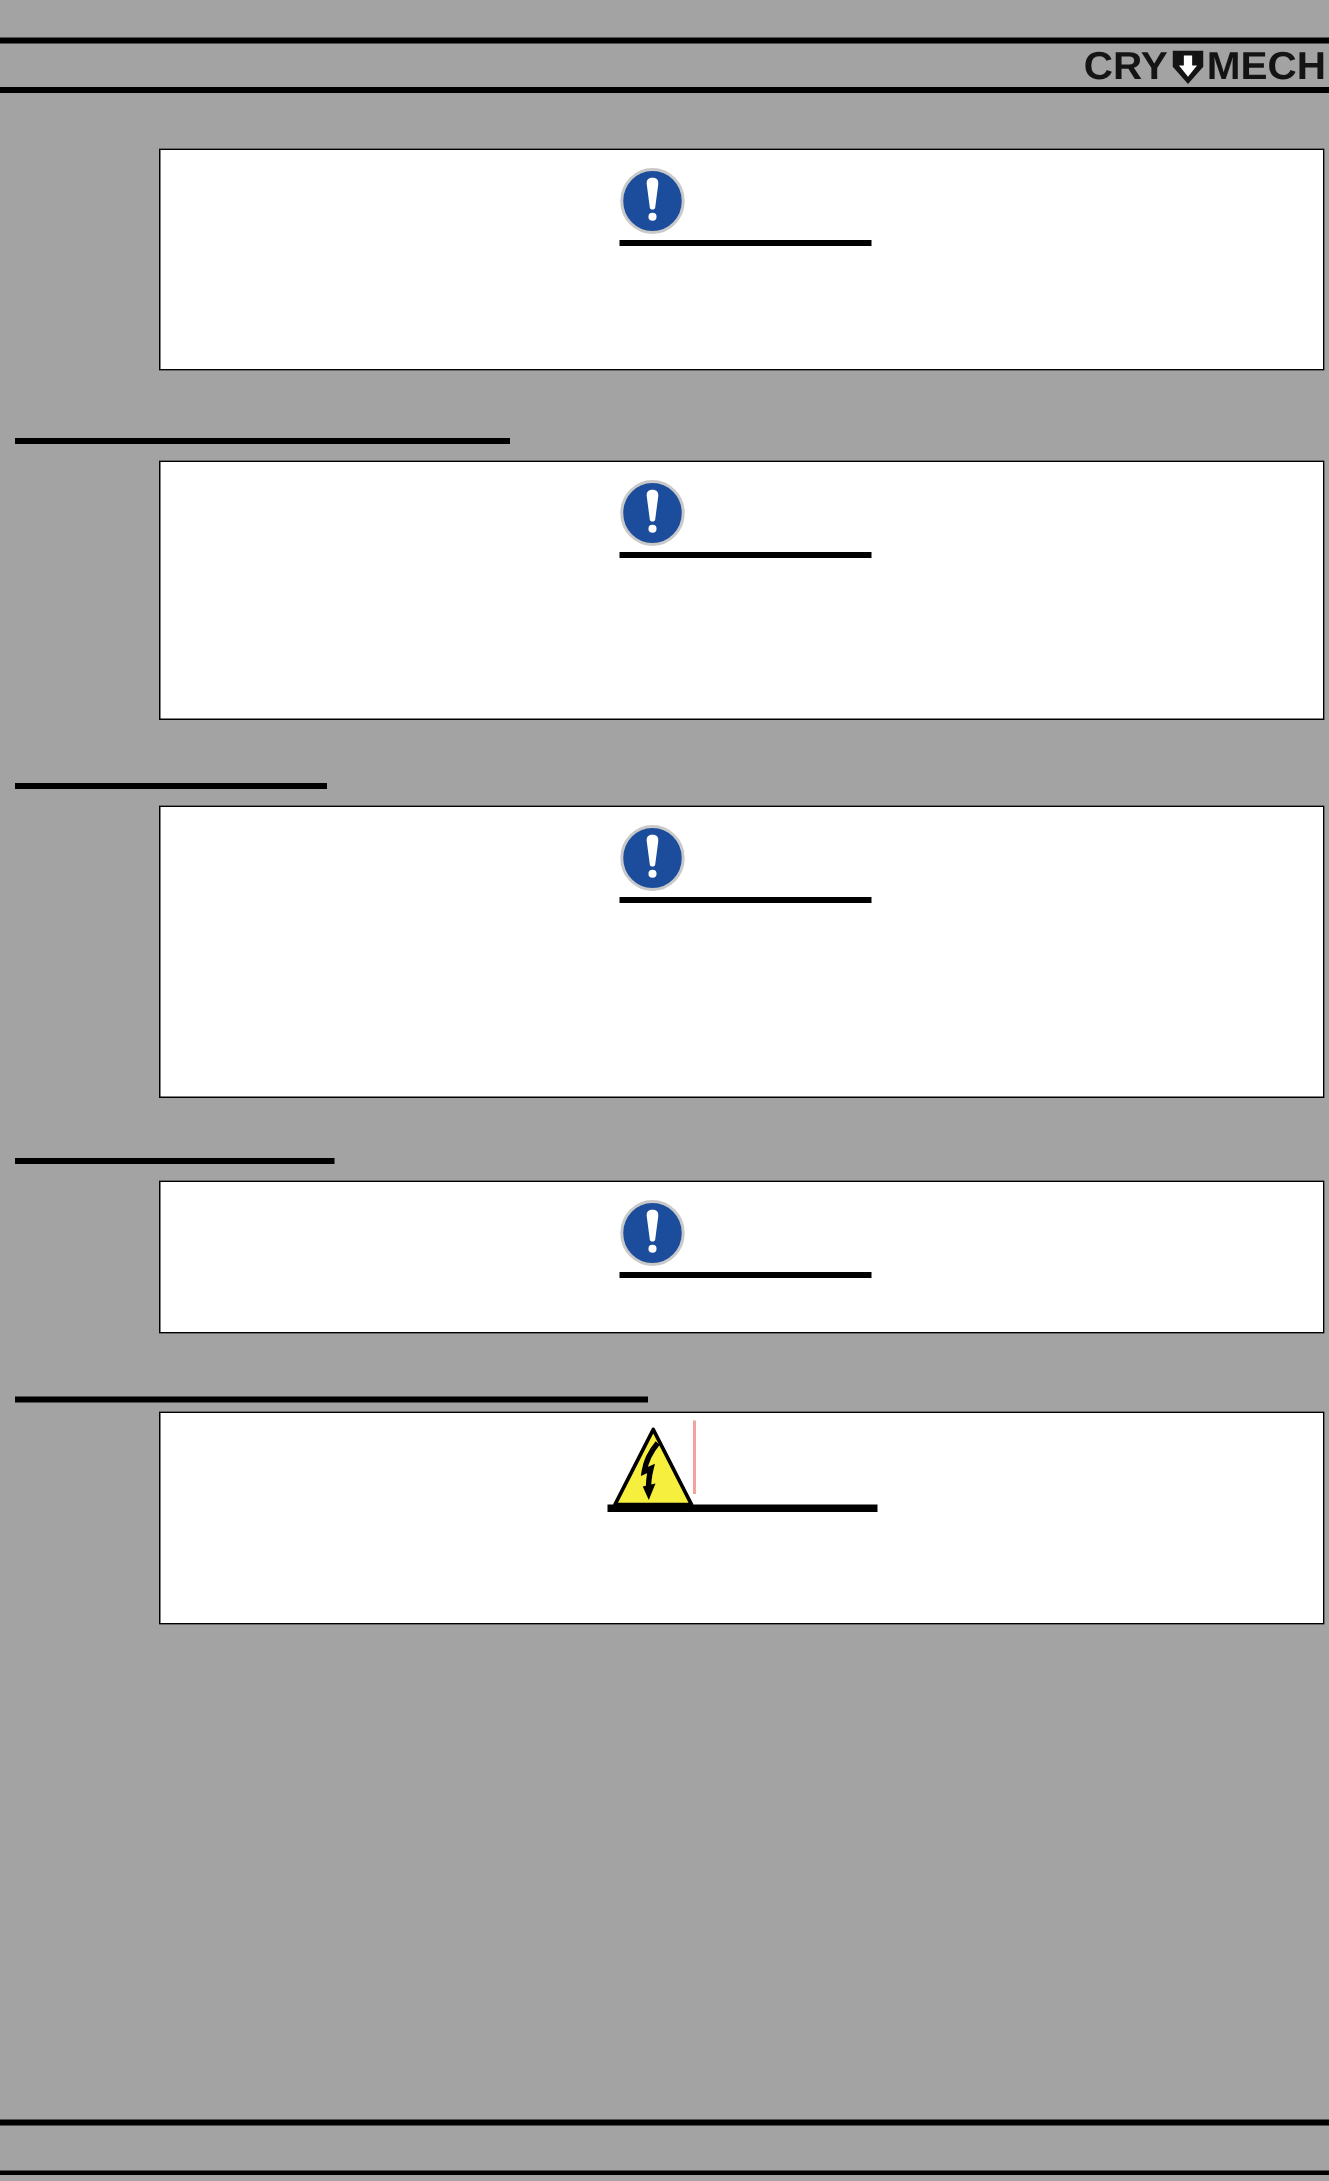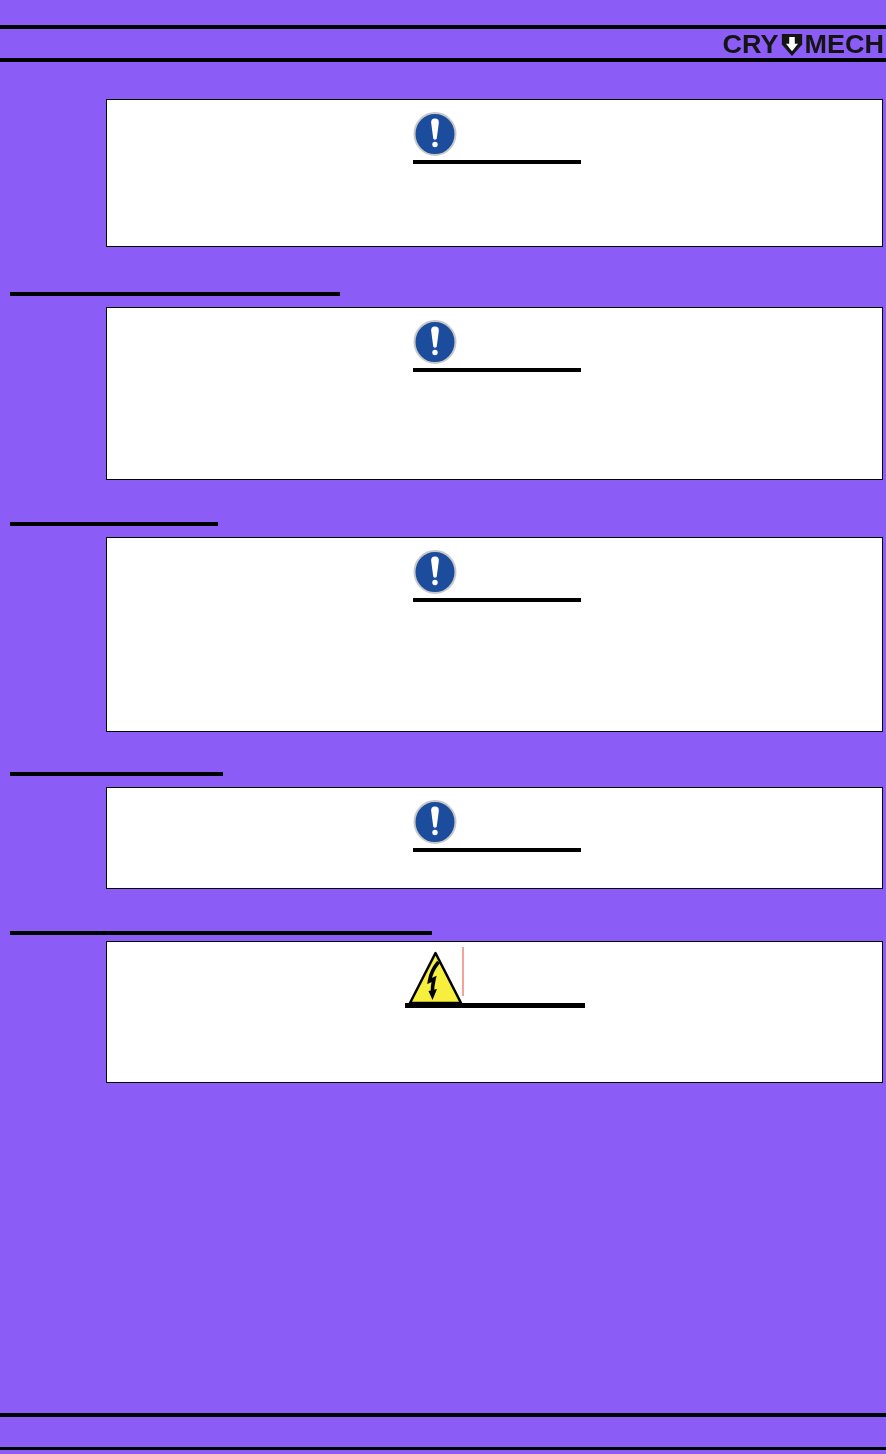--- a/index.html
+++ b/index.html
@@ -1,20 +1,20 @@
 <!DOCTYPE html>
 <html><head>
 <meta charset="utf-8">
 <style>
   html, body { margin: 0; padding: 0; background: #ffffff; }
   #page {
     position: relative;
     width: 886px;
     height: 1454px;
-    background: #8b5cf6;
+    background: #a3a3a3;
     overflow: hidden;
     font-family: "Liberation Sans", sans-serif;
   }
   .hrule { position: absolute; left: 0; width: 886px; background: #000; }
   #header-rule-top    { top: 25px;  height: 4px; }
   #header-rule-bottom { top: 58px;  height: 4px; }
   #footer-rule-top    { top: 1413px; height: 4px; }
   #footer-rule-bottom { top: 1447px; height: 3px; }
 
   #logo {

